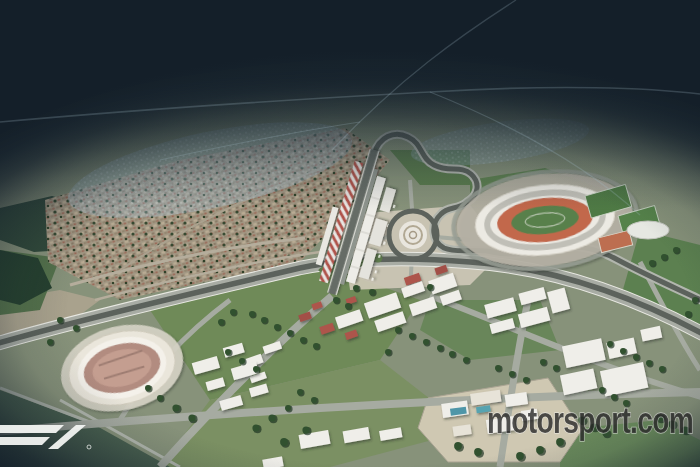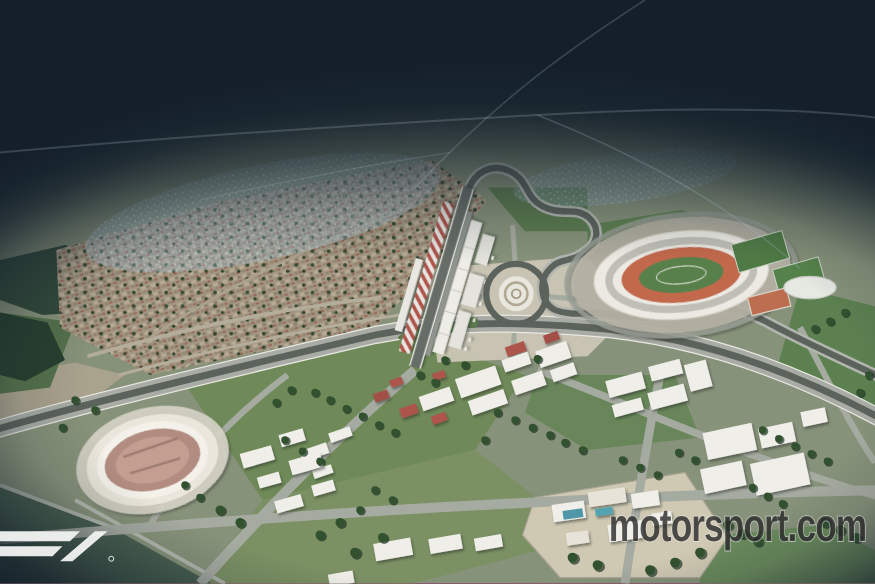--- a/index.html
+++ b/index.html
@@ -1,16 +1,16 @@
 <!DOCTYPE html>
 <html><head>
 <meta charset="utf-8">
 <style>
   html,body{margin:0;padding:0;background:#0c141b;}
-  .stage{position:relative;width:700px;height:467px;overflow:hidden;background:#ec4899;
+  .stage{position:relative;width:700px;height:467px;overflow:hidden;background:#15803d;
          font-family:"Liberation Sans",sans-serif;}
   svg{display:block;}
   .wm-text{font-family:"Liberation Sans",sans-serif;font-weight:bold;font-size:37px;
            letter-spacing:-1px;fill:rgba(40,40,40,.8);stroke:rgba(246,246,244,.55);
            stroke-width:1.4px;paint-order:stroke;}
 </style>
 </head>
 <body>
 
 <div class="stage">

